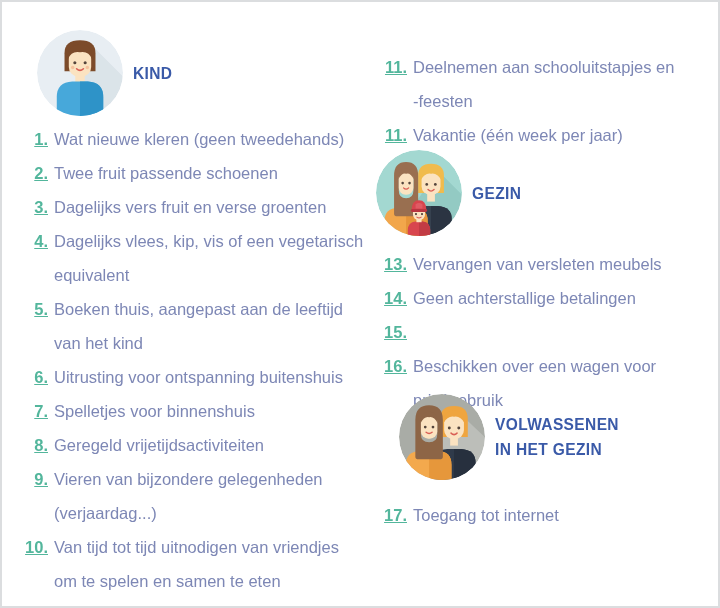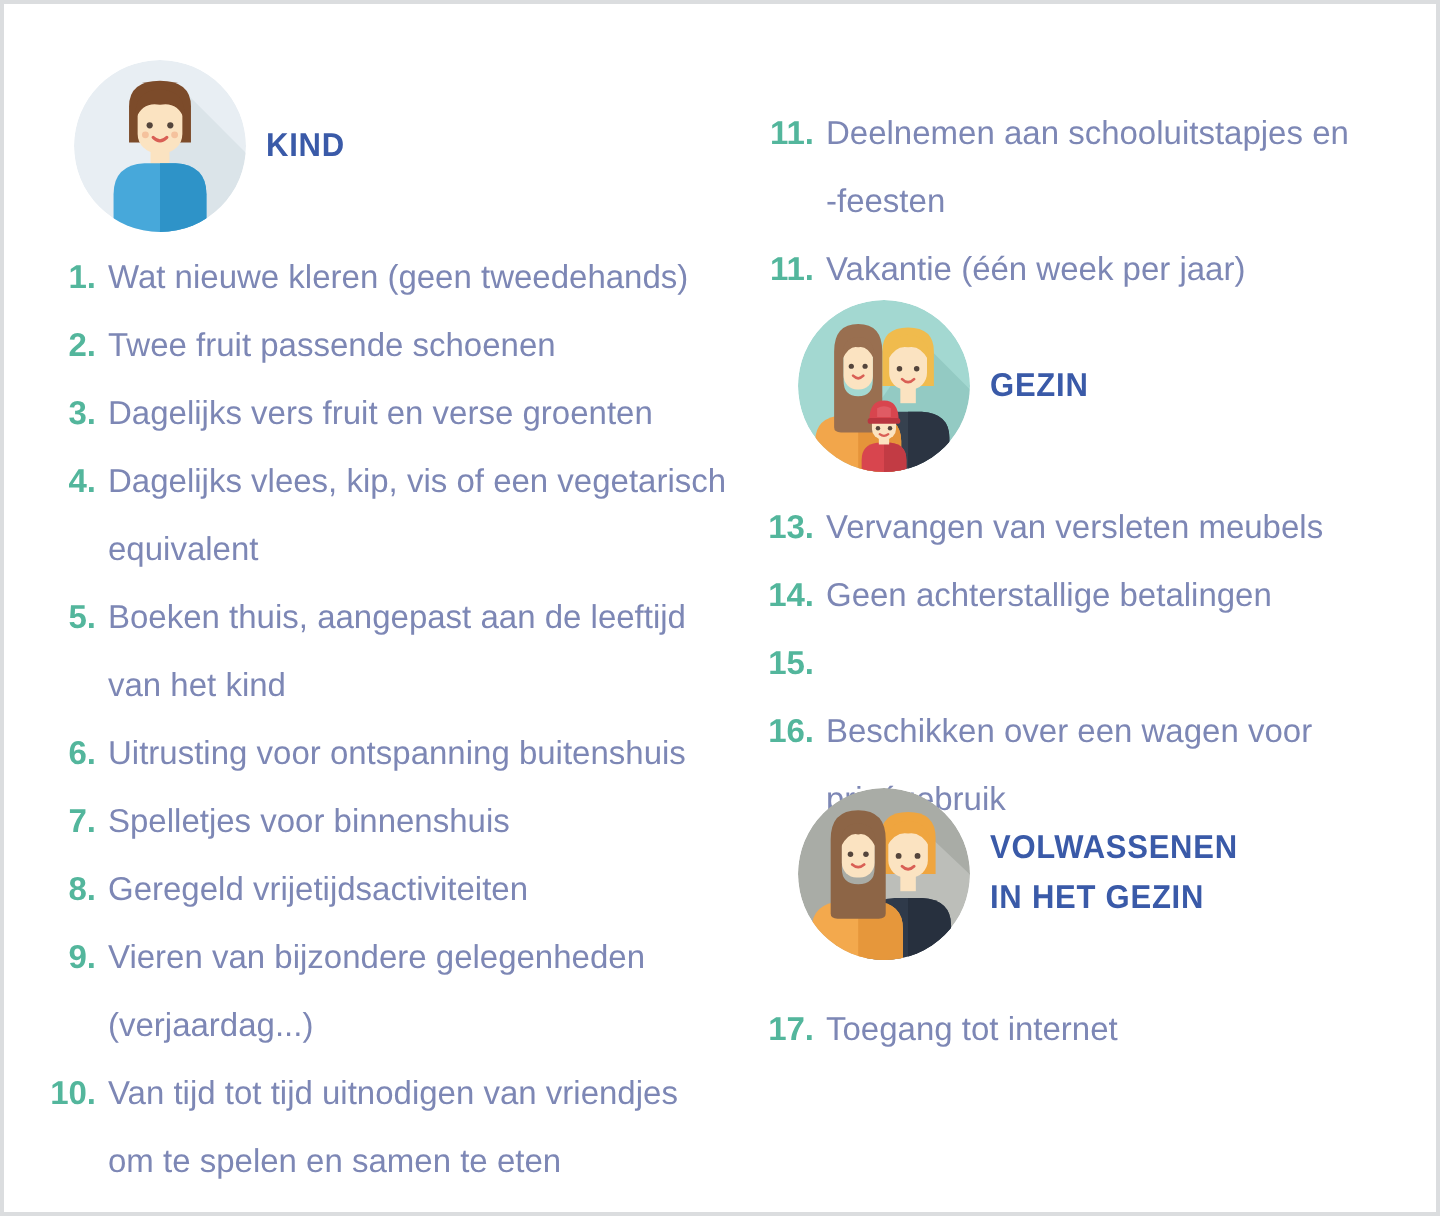--- a/index.html
+++ b/index.html
@@ -30,27 +30,28 @@
     position:absolute;
     font-size:16.5px;
     line-height:34px;
     color:var(--text-color,#7d87b5);
   }
   .item{display:flex;}
   .num{
     width:27px;text-align:right;flex:none;
     font-weight:bold;
     color:var(--number-color,#53b69c);
+    text-decoration:underline;
   }
   .txt{margin-left:6px;white-space:pre-line;}
 
   #kind-header{left:35px;top:28px;}
   #list-kind-a{left:19px;top:120px;width:356px;}
   #list-kind-b{left:378px;top:48px;width:332px;}
-  #gezin-header{left:397px;top:148px;}
+  #gezin-header{left:374px;top:148px;}
   #list-gezin{left:378px;top:245px;width:332px;}
   #volw-header{left:397px;top:392px;}
   #list-volw{left:378px;top:496px;width:332px;}
 </style>
 </head>
 <body>
 
 <div class="page">
 
   <div class="sec-header" id="kind-header">

